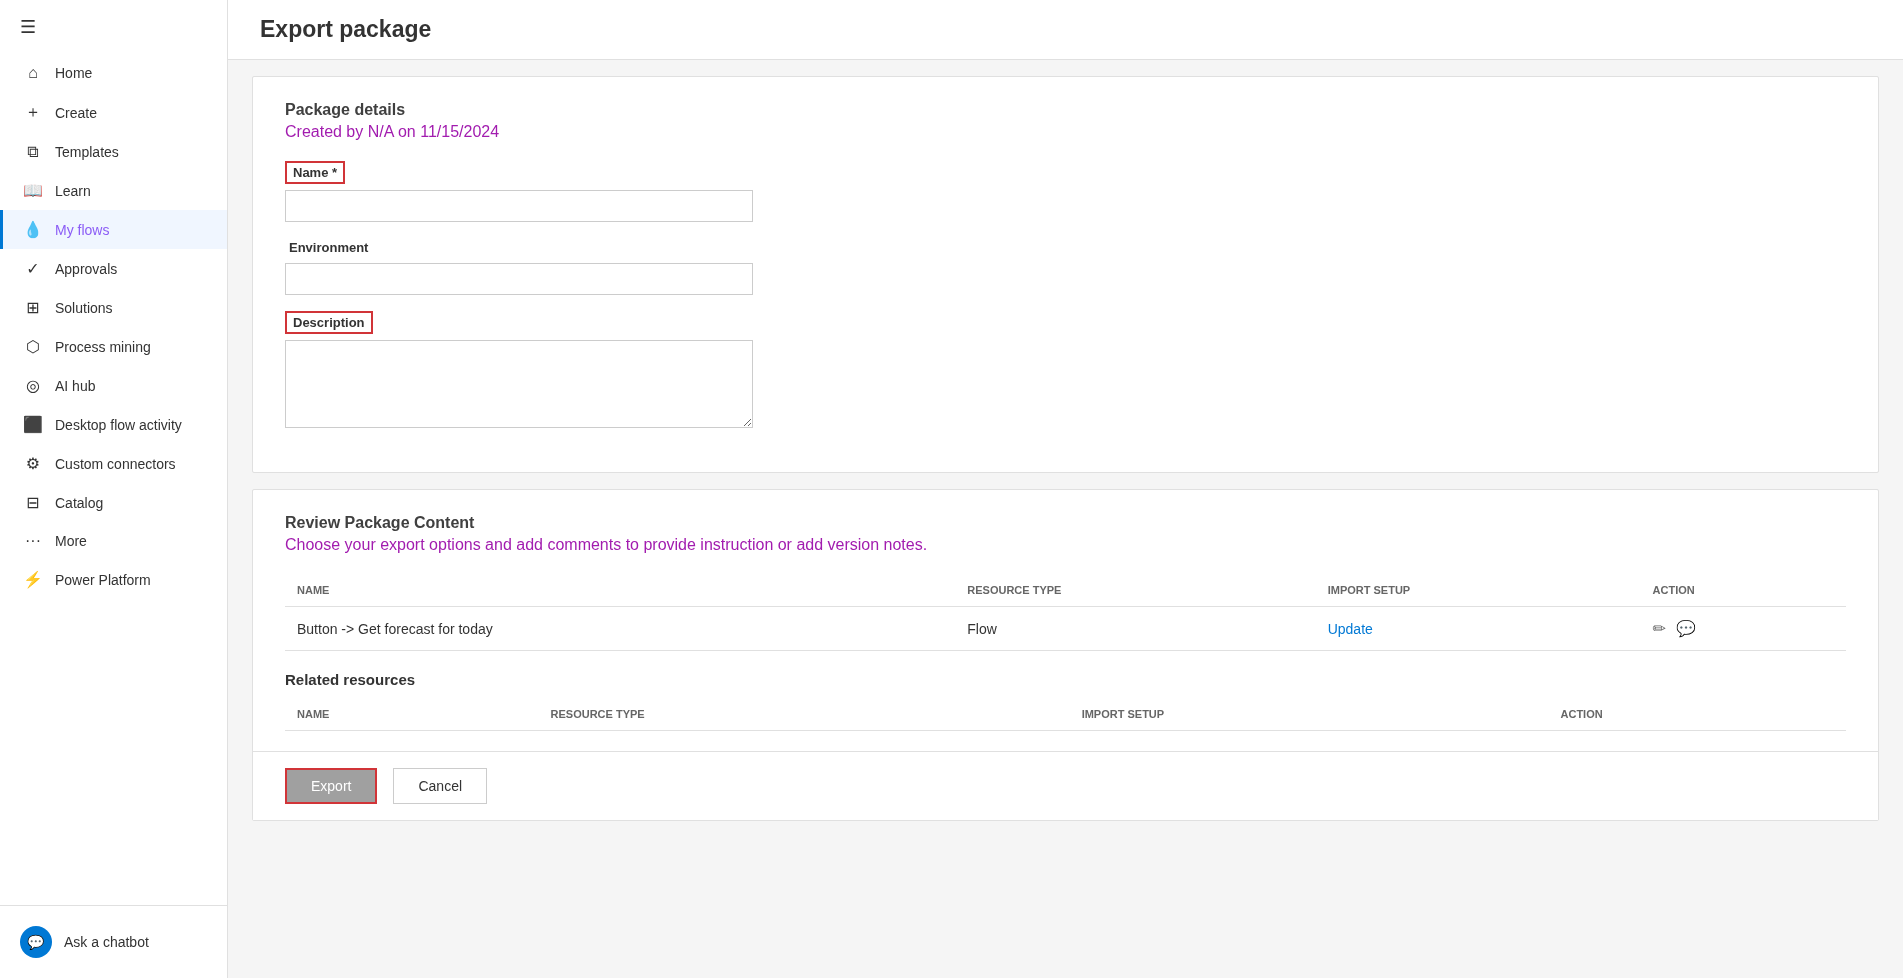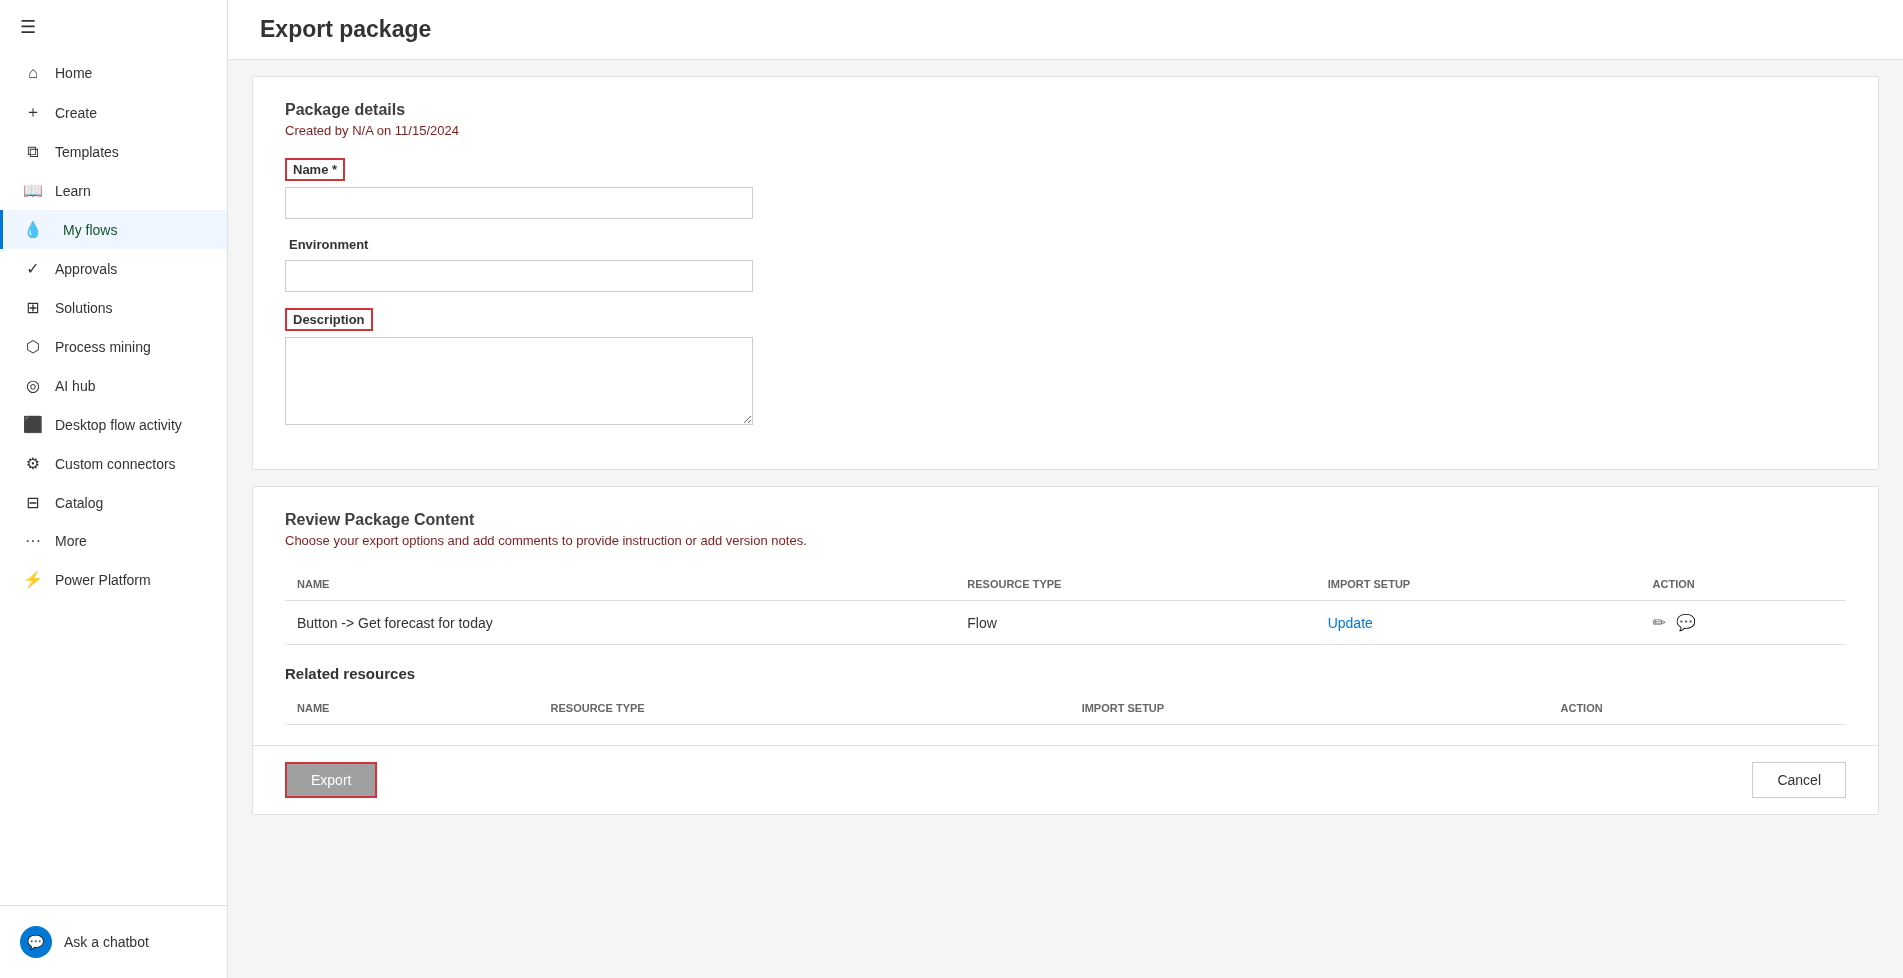--- a/index.html
+++ b/index.html
@@ -91,22 +91,22 @@
       border: 1px solid #e0e0e0;
     }
 
     .section-title {
       font-size: 16px;
       font-weight: 600;
       color: #404040;
       margin-bottom: 4px;
     }
     .section-subtitle {
-      font-size: 13px;
-      color: #7f1d1d;
+      font-size: 16px;
+      color: #a21caf;
       margin-bottom: 20px;
     }
 
     .field-group { margin-bottom: 16px; }
     .field-label {
       font-size: 13px;
       font-weight: 600;
       color: #333;
       margin-bottom: 6px;
       display: inline-block;
@@ -165,22 +165,22 @@
       color: #333;
       padding: 20px 0 10px 0;
     }
 
     
     .footer-bar {
       background: #fff;
       border-top: 1px solid #e0e0e0;
       padding: 16px 32px;
       display: flex;
-      justify-content: space-between;
-      gap: 4px;
+      justify-content: flex-start;
+      gap: 16px;
       position: sticky;
       bottom: 0;
     }
     .btn-export {
       background: #a0a0a0;
       color: #fff;
       border: 2px solid #d13438;
       padding: 8px 24px;
       font-size: 14px;
       cursor: pointer;
@@ -215,21 +215,21 @@
   <div class="sidebar-item">
     <span class="icon">⧉</span>
     <span>Templates</span>
   </div>
   <div class="sidebar-item">
     <span class="icon">📖</span>
     <span>Learn</span>
   </div>
   <div class="sidebar-item active">
     <span class="icon" style="color:#0078d4;">💧</span>
-    <span style="color:#14532d;font-weight:500;margin-left:8px;">My flows</span>
+    <span style="color:#8b5cf6;font-weight:500;">My flows</span>
   </div>
   <div class="sidebar-item">
     <span class="icon">✓</span>
     <span>Approvals</span>
   </div>
   <div class="sidebar-item">
     <span class="icon">⊞</span>
     <span>Solutions</span>
   </div>
   <div class="sidebar-item">

